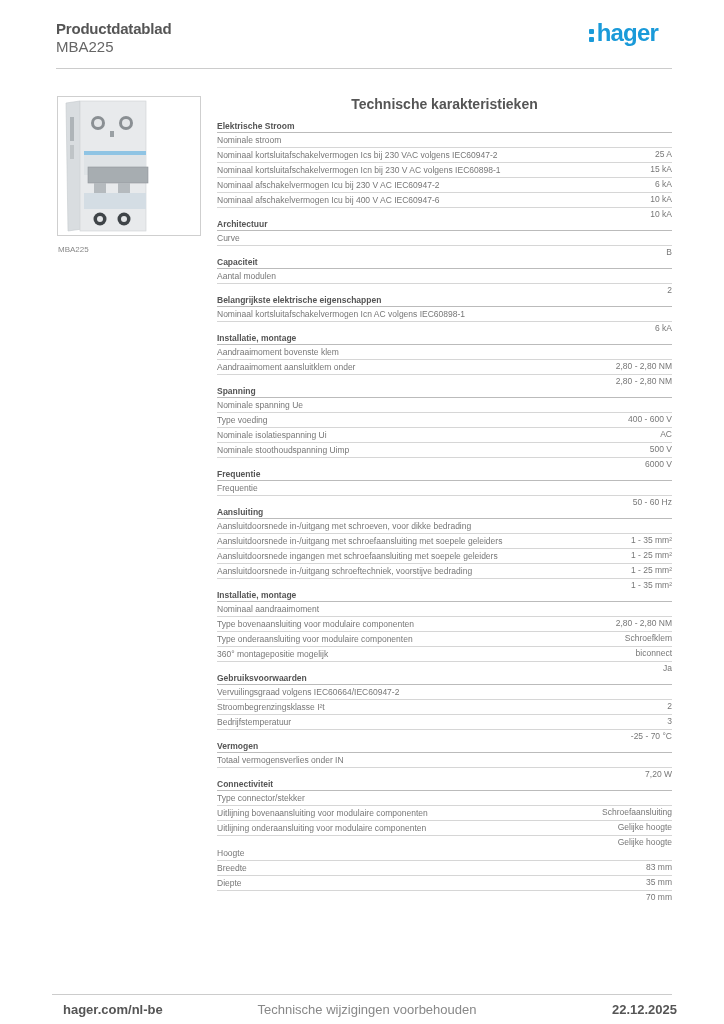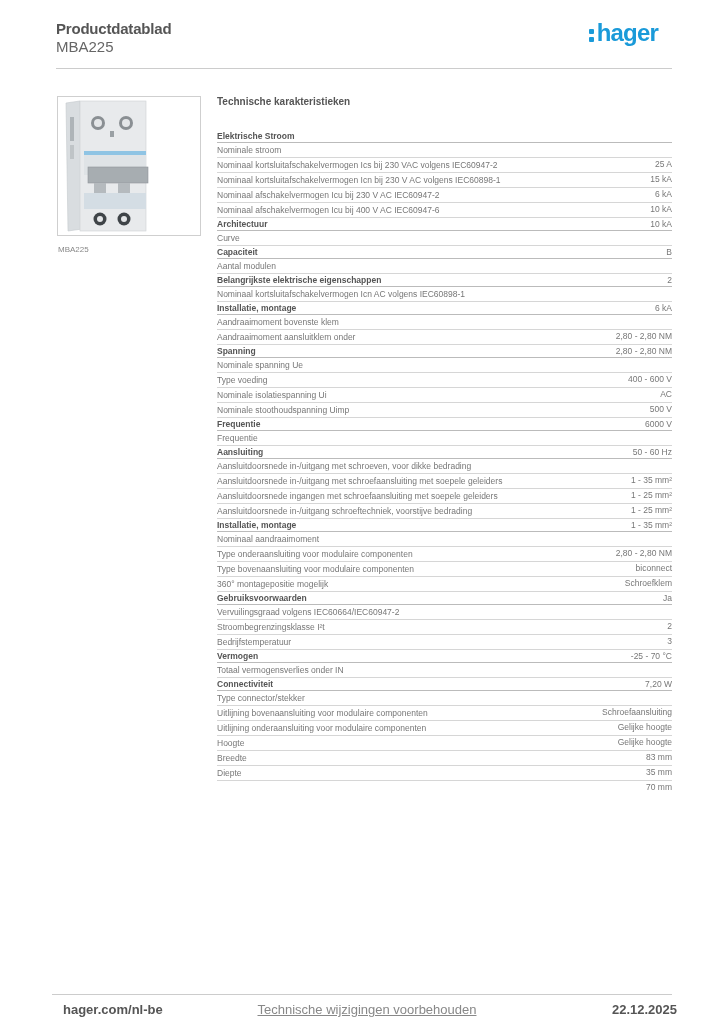--- a/index.html
+++ b/index.html
@@ -13,31 +13,31 @@
     .logo .colon { display: inline-block; position: relative; width: 7px; height: 20px; vertical-align: -2px; margin-right: 1px; }
     .logo .colon i { position: absolute; left: 0; width: 5px; height: 5px; background: #1a9ad9; border-radius: 1px; }
     .logo .colon i.top { top: 6px; }
     .logo .colon i.bot { top: 14px; }
     .header-rule { position: absolute; left: 56px; top: 68px; width: 616px; height: 1px; background: #ccc; }
 
     .product-image { position: absolute; left: 57px; top: 96px; width: 144px; height: 140px; border: 1px solid #cfcfcf; background: #fff; }
     .product-caption { position: absolute; left: 58px; top: 245px; font-size: 8px; color: #888; }
 
     .specs { position: absolute; left: 217px; top: 96px; width: 455px; }
-    .specs-heading { font-size: 10px; font-weight: bold; color: #555; height: 14px; margin-bottom: 20px; }
-    .section { }
+    .specs-heading { font-size: 14px; font-weight: bold; color: #555; height: 14px; margin-bottom: 10px; text-align: center; }
+    .section { margin-bottom: 10px; }
     .section-title { font-size: 8.5px; font-weight: bold; color: #555; height: 13px; line-height: 12px; border-bottom: 1.5px solid #bbb; }
     .row { display: flex; justify-content: space-between; font-size: 8.5px; color: #777; height: 15px; line-height: 14px; border-bottom: 1px solid #d6d6d6; flex-direction: column; }
     .row .label { white-space: nowrap; }
     .row .value { white-space: nowrap; text-align: right; }
 
     .footer-rule { position: absolute; left: 52px; top: 994px; width: 620px; height: 1px; background: #ccc; }
     .footer { position: absolute; left: 57px; top: 1002px; width: 620px; height: 12px; font-size: 13px; }
     .footer .left { position: absolute; left: 6px; font-weight: bold; color: #555; }
-    .footer .center { position: absolute; left: 0; right: 0; text-align: center; color: #888; text-decoration: underline; }
+    .footer .center { position: absolute; left: 0; right: 0; text-align: center; color: #888; }
     .footer .right { position: absolute; right: 0; font-weight: bold; color: #555; }
   </style>
 </head>
 <body>
 
 <div class="header">
   <div class="title">Productdatablad</div>
   <div class="subtitle">MBA225</div>
   <div class="logo">
     <span class="colon"><i class="top"></i><i class="bot"></i></span><span>hager</span>
@@ -181,26 +181,26 @@
           <span class="value">1 - 35 mm²</span>
         </div>
       </div>
       <div class="section">
         <div class="section-title">Installatie, montage</div>
         <div class="row">
           <span class="label">Nominaal aandraaimoment</span>
           <span class="value">2,80 - 2,80 NM</span>
         </div>
         <div class="row">
+          <span class="label">Type bovenaansluiting voor modulaire componenten</span>
+          <span class="value">Schroefklem</span>
+        </div>
+        <div class="row">
           <span class="label">Type onderaansluiting voor modulaire componenten</span>
           <span class="value">biconnect</span>
-        </div>
-        <div class="row">
-          <span class="label">Type bovenaansluiting voor modulaire componenten</span>
-          <span class="value">Schroefklem</span>
         </div>
         <div class="row">
           <span class="label">360° montagepositie mogelijk</span>
           <span class="value">Ja</span>
         </div>
       </div>
       <div class="section">
         <div class="section-title">Gebruiksvoorwaarden</div>
         <div class="row">
           <span class="label">Vervuilingsgraad volgens IEC60664/IEC60947-2</span>

